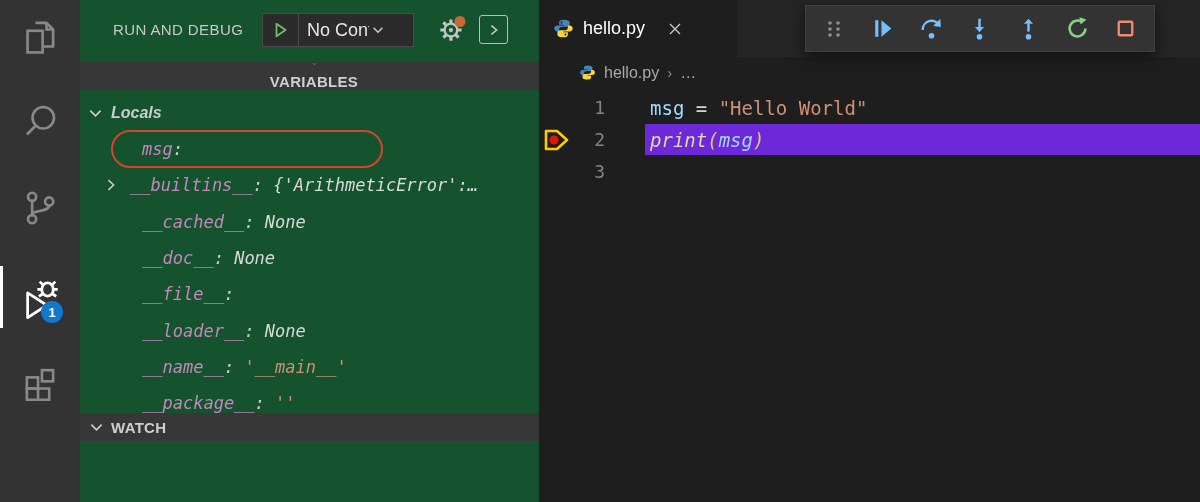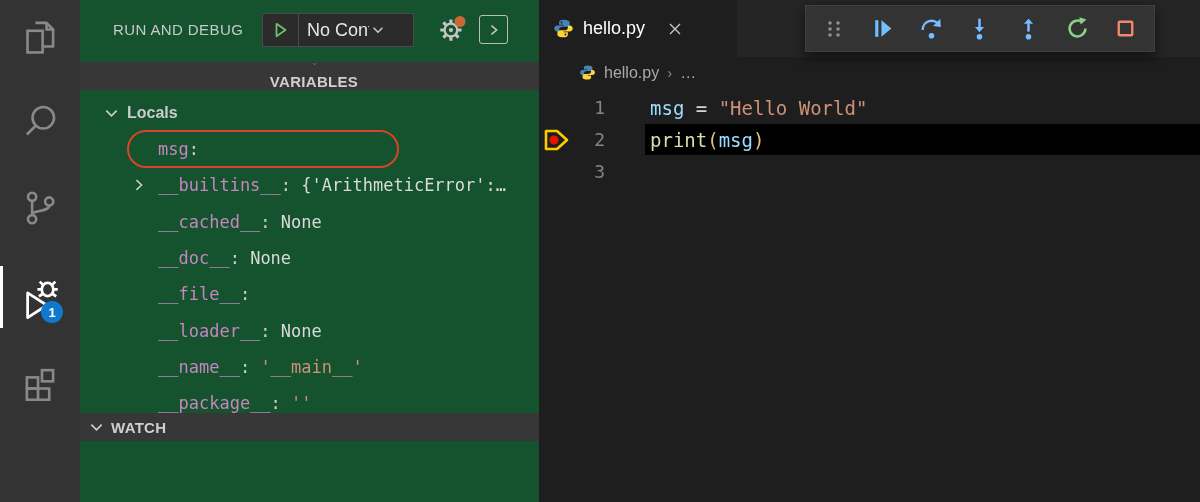--- a/index.html
+++ b/index.html
@@ -28,47 +28,47 @@
   .config-play { width:36px; height:100%; display:flex; align-items:center; justify-content:center; border-right:1px solid #4a4a4a; }
   .config-label { width:70px; overflow:hidden; white-space:nowrap; color:#e6e6e6; font-size:18px; padding-left:8px; }
   .config-chevron { margin-left:2px; display:flex; }
   .gear-btn { position:absolute; left:355px; top:13px; width:34px; height:34px; display:flex; align-items:center; justify-content:center; }
   .panel-btn { position:absolute; left:399px; top:15px; width:29px; height:29px; border:1.5px solid #bdbdbd; border-radius:3px;
                display:flex; align-items:center; justify-content:center; }
   .section-hdr { position:absolute; left:0; right:0; height:28px; background:#373737; display:flex; align-items:center;
                  padding-left:9px; gap:7px; font-weight:bold; font-size:15px; color:#cfcfcf; letter-spacing:.3px; }
   .hdr-variables { top:62px;flex-direction:column; }
   .hdr-watch { top:413px; }
-  .vars { position:absolute; top:90px; left:16px; right:0; height:323px; overflow:hidden;
-          font-family:"DejaVu Sans Mono", monospace; font-size:17px; padding-top:5px; }
+  .vars { position:absolute; top:90px; left:0; right:0; height:323px; overflow:hidden;
+          font-family:"DejaVu Sans Mono", monospace; font-size:17px; padding-top:5px;font-style:italic; }
   .locals-row { height:36px; display:flex; align-items:center; padding-left:8px; gap:8px;
                 font-family:"Liberation Sans", sans-serif; font-weight:bold; font-size:16px; color:#cccccc; }
   .var-row { height:36.3px; display:flex; align-items:center; padding-left:62px; position:relative; white-space:pre; }
-  .var-row.expandable { padding-left:36px; }
+  .var-row.expandable { padding-left:24px; }
   .twisty { width:26px; display:flex; align-items:center; flex:none; }
   .vname { color:#c586c0; }
   .vcolon { color:#cccccc; }
   .vval.string { color:#ce9178; }
   .vval.none, .vval.object { color:#dadada; }
   .ring { position:absolute; left:31px; top:-1px; width:272px; height:38px; border:2.5px solid #d9432b;
           border-radius:19px; pointer-events:none; }
   
   .editor { position:absolute; left:539px; top:0; width:661px; height:451px; background:#1e1e1e; }
   .tabstrip { height:57px; background:#252526; display:flex; }
   .tab { width:198px; background:#1e1e1e; display:flex; align-items:center; padding:0 14px; }
   .tab-label { color:#ffffff; font-size:18px; margin-left:9px; }
   .tab-close { margin-left:22px; display:flex; }
   .breadcrumb { height:31px; display:flex; align-items:center; padding-left:40px; gap:8px; color:#a9a9a9; font-size:16px; }
   .bc-sep { color:#8a8a8a; font-size:15px; }
   .code { position:relative; font-family:"DejaVu Sans Mono", monospace; font-size:19px; padding-top:4px; }
   .code-line { height:31.7px; display:flex; align-items:center; white-space:pre; }
   .glyph { width:36px; display:flex; align-items:center; justify-content:center; flex:none; }
   .lnum { width:30px; text-align:right; color:#858585; flex:none; font-size:18px; }
   .ltext { margin-left:40px; flex:1; height:100%; display:flex; align-items:center; padding-left:5px; }
-  .code-line.current .ltext { background:#000000; }
+  .code-line.current .ltext { background:#6d28d9;font-style:italic; }
   .tok-var { color:#9cdcfe; } .tok-op { color:#d4d4d4; } .tok-str { color:#ce9178; }
   .tok-fn { color:#dcdcaa; } .tok-pn { color:#e5c07b; }
   
   .dbg-toolbar { position:absolute; left:805px; top:5px; width:350px; height:47px; background:#333333;
                  border:1px solid #404040; box-shadow:0 4px 12px rgba(0,0,0,.6); display:flex; align-items:center;
                  justify-content:space-between; padding:0 13px; z-index:10; }
   .dbg-btn { width:30px; height:30px; display:flex; align-items:center; justify-content:center; }
 </style>
 </head>
 <body>

